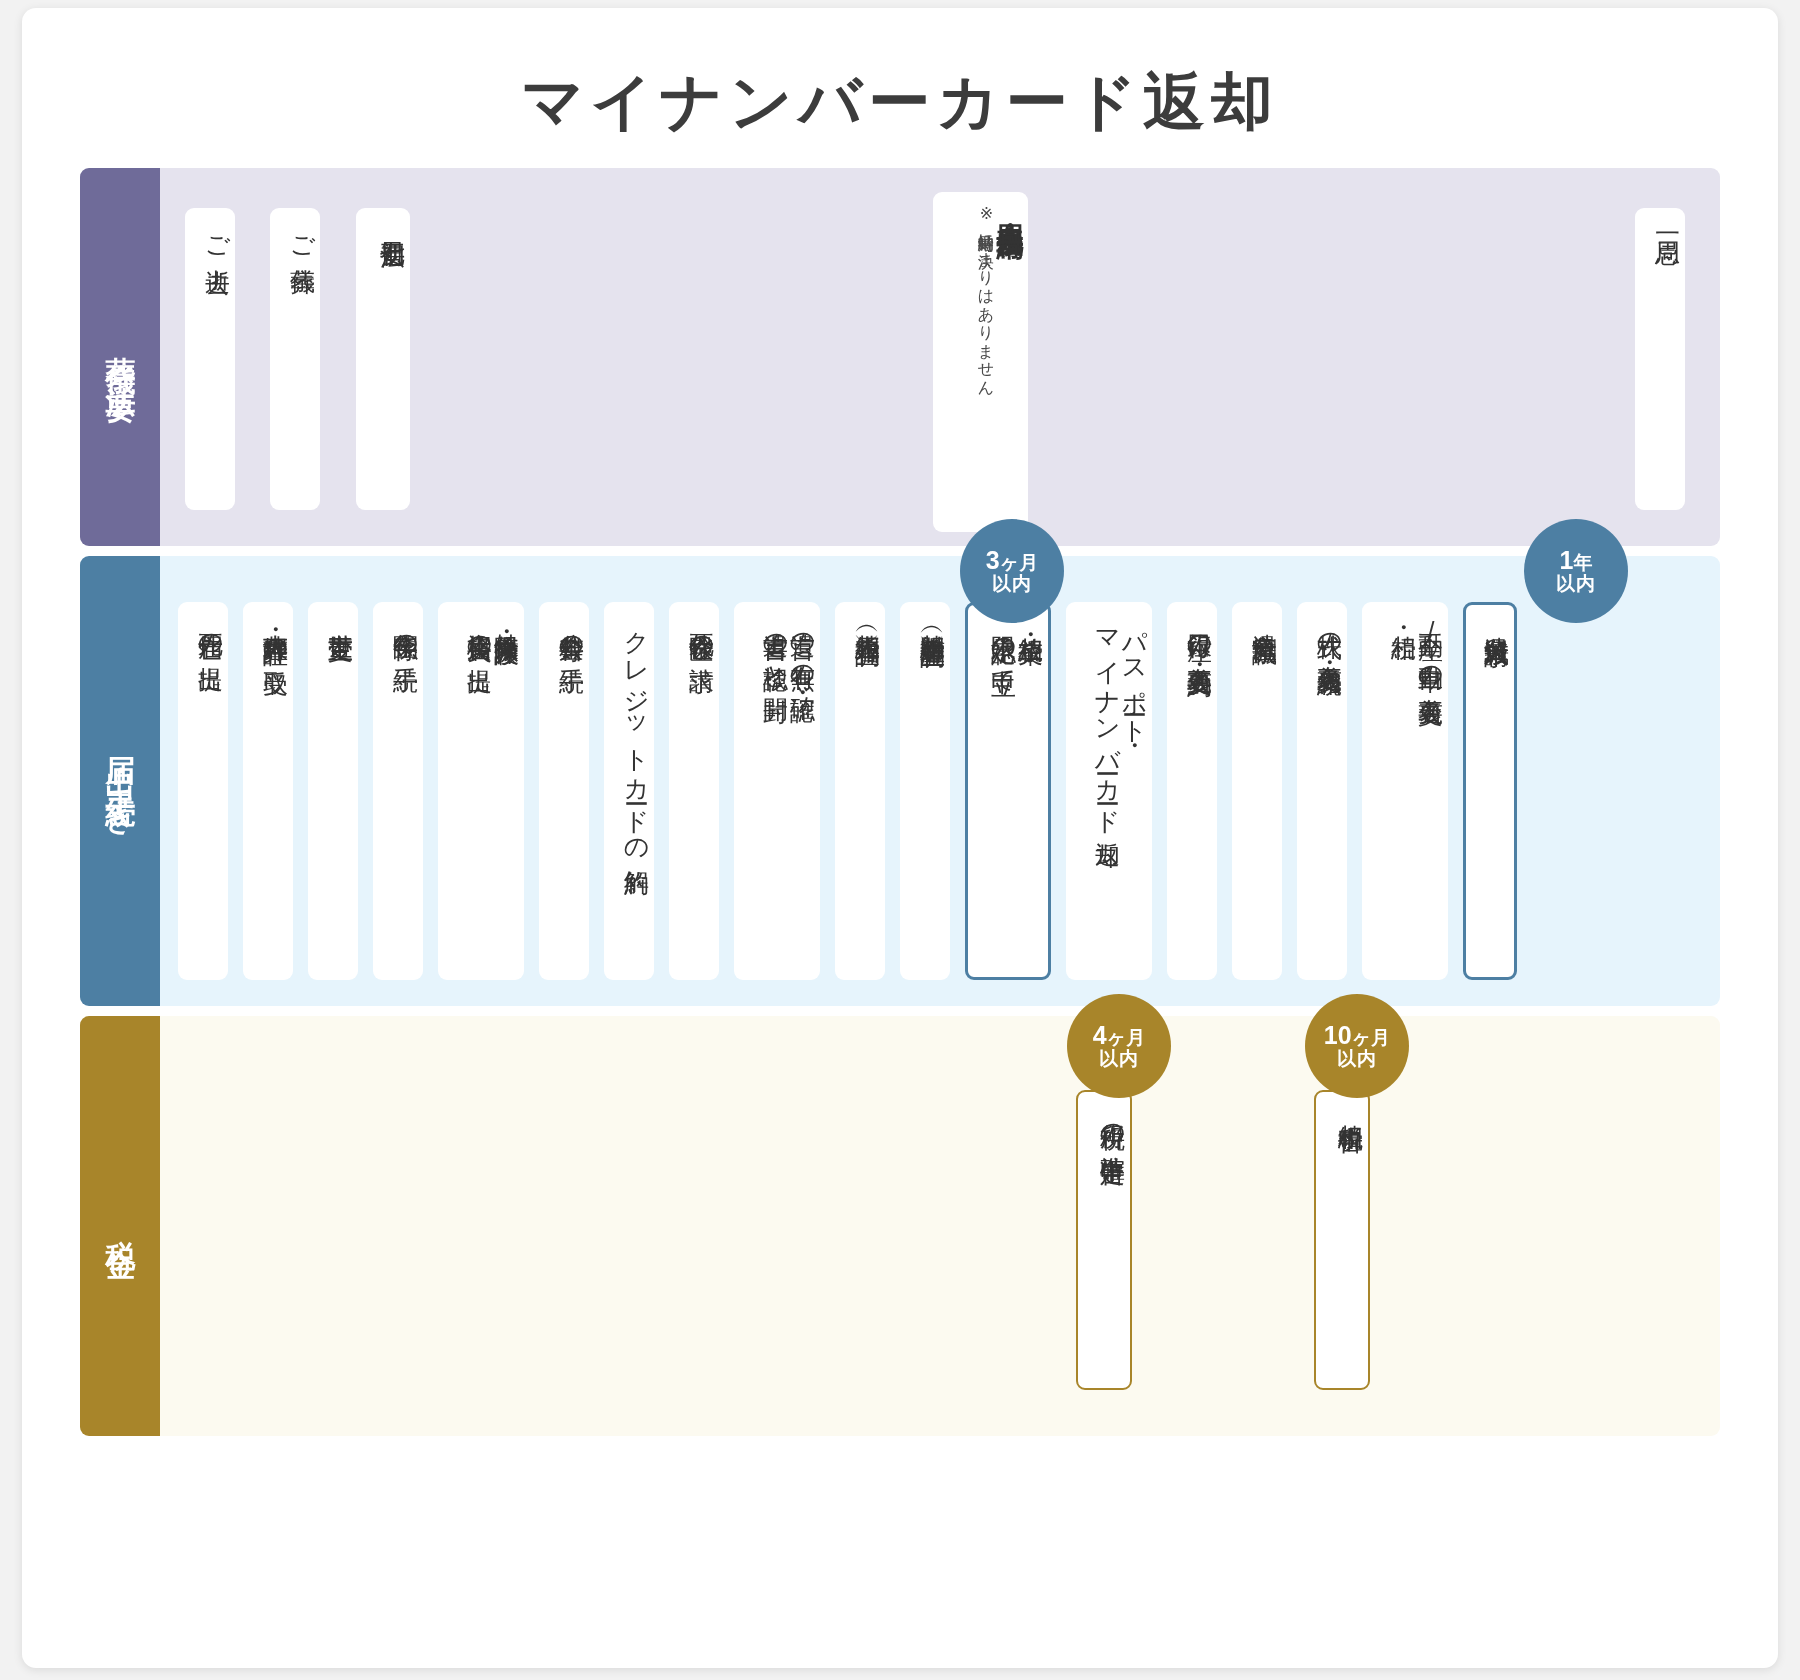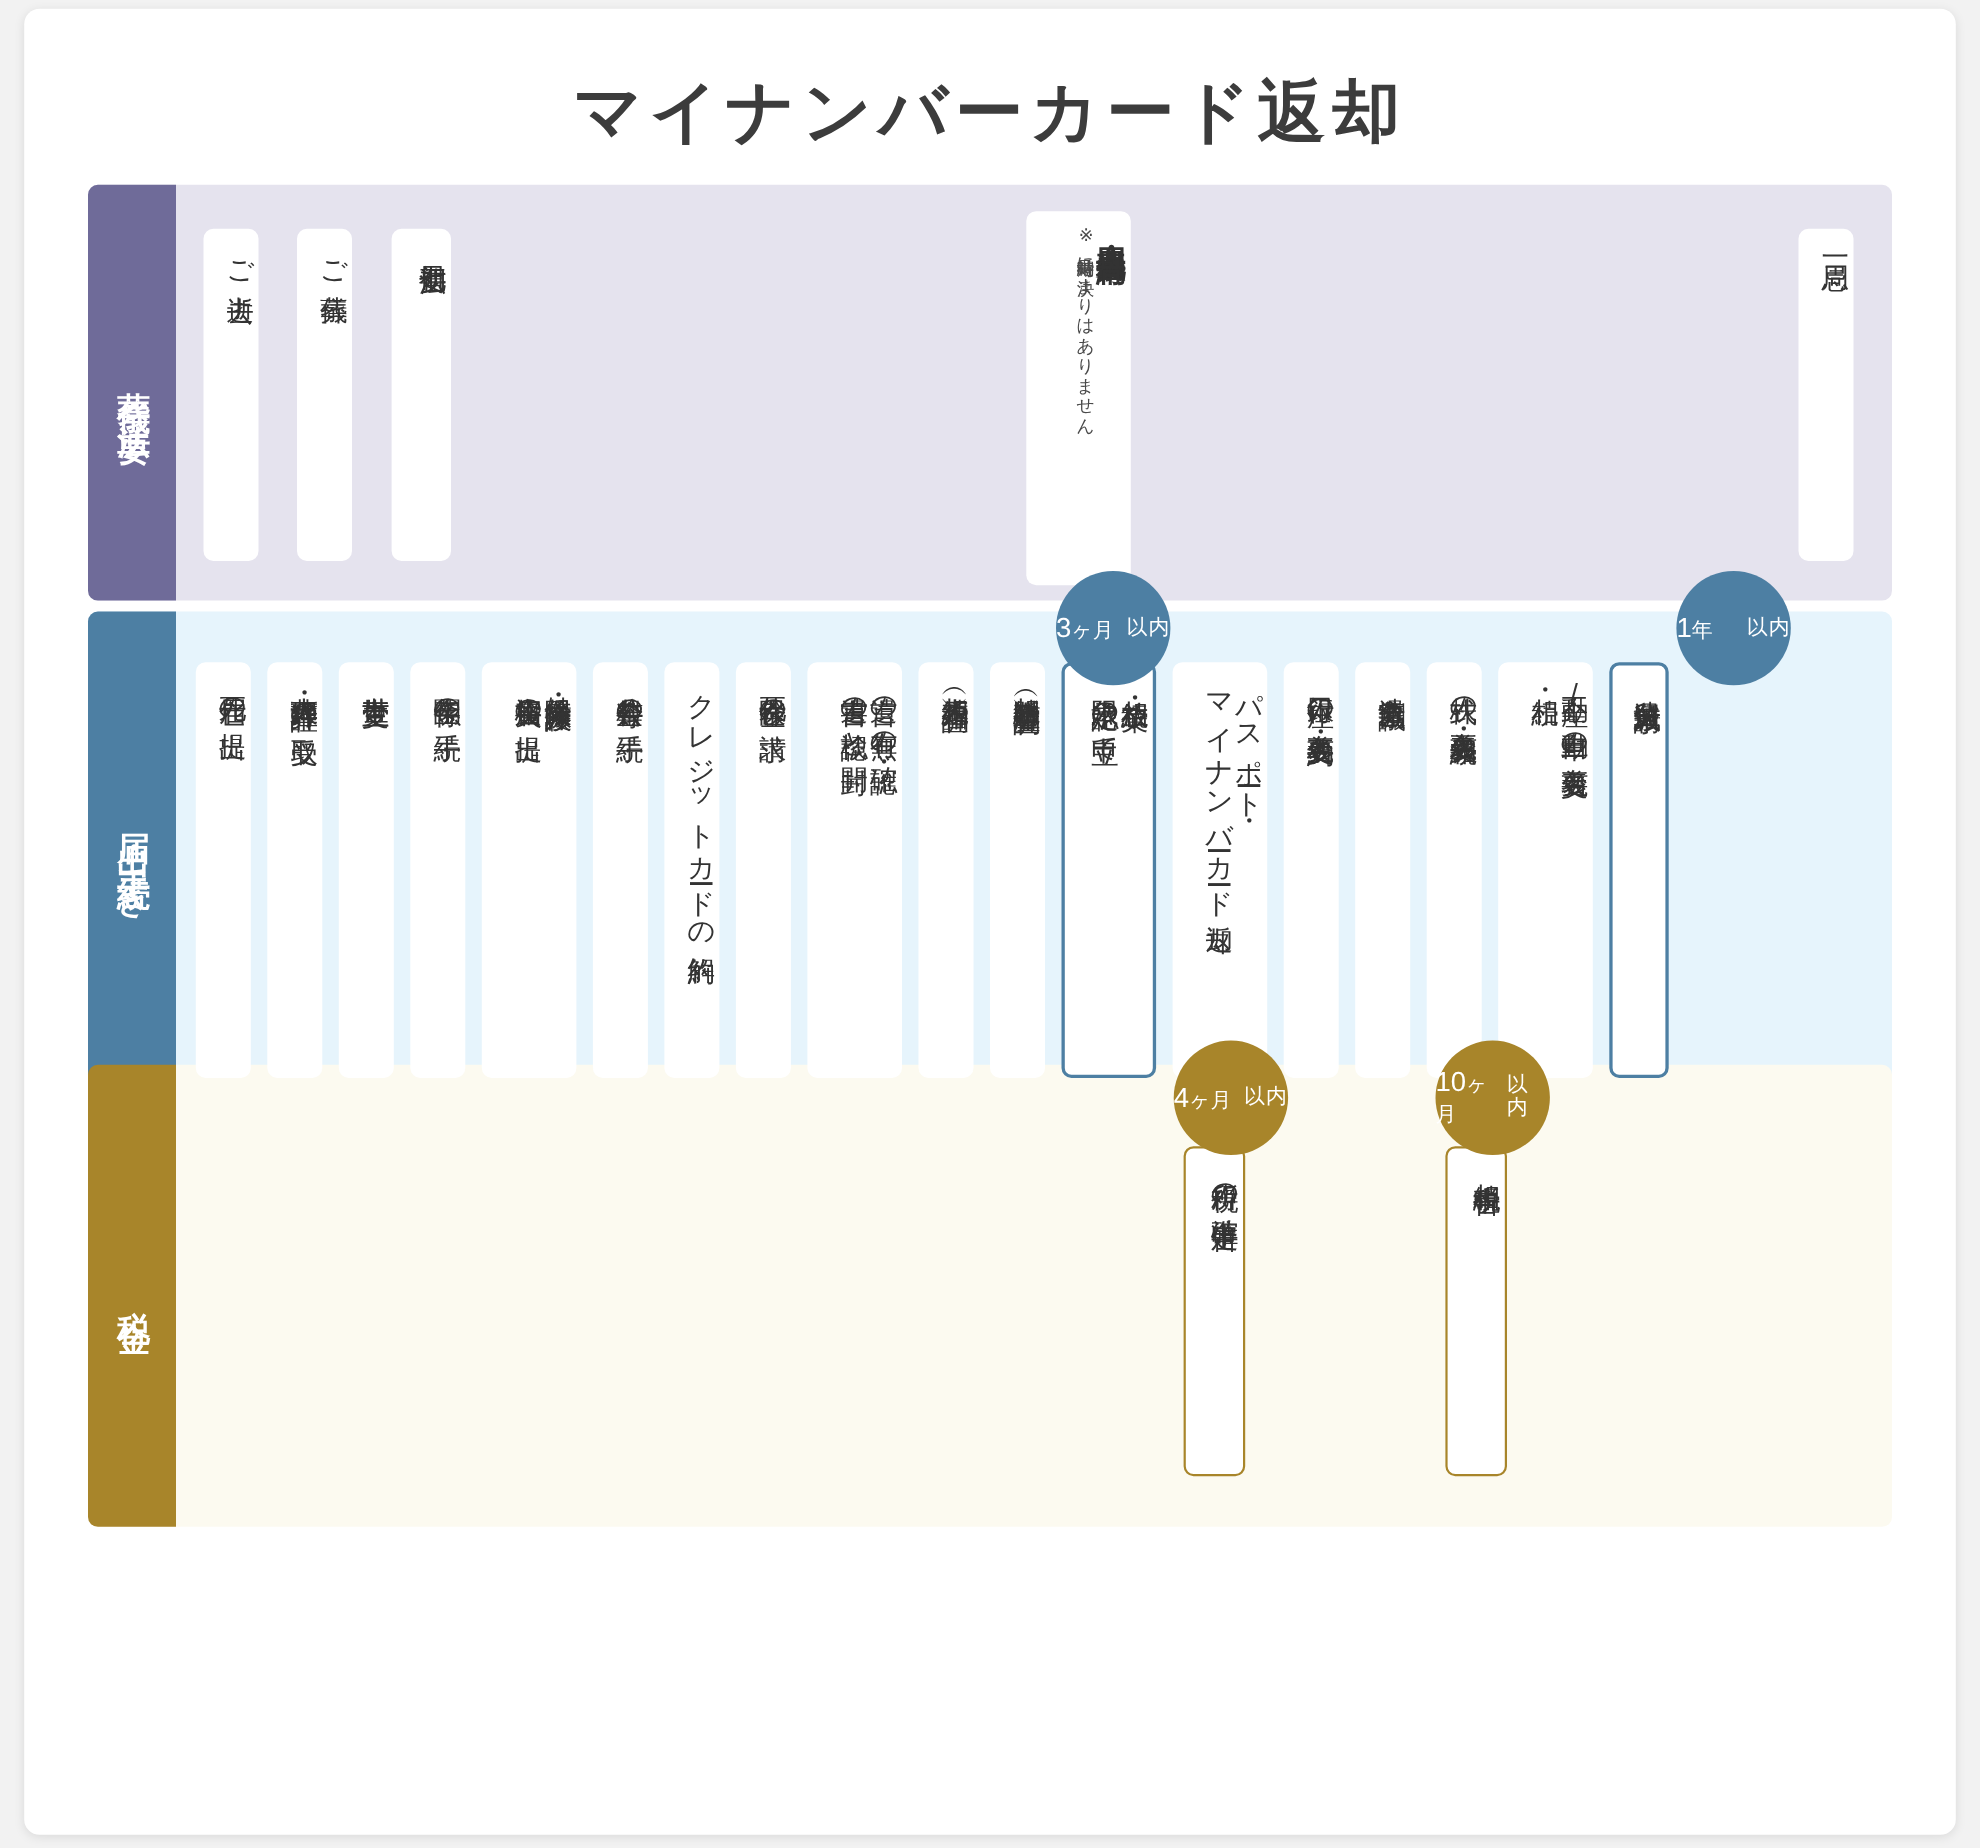--- a/index.html
+++ b/index.html
@@ -39,21 +39,21 @@
   .row-body{position:absolute;left:80px;top:0;right:0;height:100%;}
 
   #row-funeral{top:160px;width:1640px;height:378px;}
   #row-funeral .row-bg{background:#e5e3ee;}
   #row-funeral .row-label{background:#6f6b99;}
 
   #row-procedure{top:548px;width:1640px;height:450px;}
   #row-procedure .row-bg{background:#e6f4fc;}
   #row-procedure .row-label{background:#4d7fa3;}
 
-  #row-tax{top:960px;width:1640px;height:420px;}
+  #row-tax{top:1008px;width:1640px;height:420px;}
   #row-tax .row-bg{background:#fcfaf0;}
   #row-tax .row-label{background:#a8852a;}
 
   
   .card{
     position:absolute;
     background:#ffffff;
     border-radius:9px;
     box-sizing:border-box;
     display:flex;
@@ -74,23 +74,23 @@
     white-space:nowrap;
   }
   .vtext.small{font-size:16px;letter-spacing:0;color:#4a4a4a;font-weight:400;}
   .card.outlined-blue{border:3px solid #4d7fa3;}
   .card.outlined-gold{border:2px solid #a8852a;}
 
   
   .badge{
     position:absolute;
     width:104px;height:104px;border-radius:50%;
-    display:flex;flex-direction:row;
-    align-items:center;justify-content:space-between;
-    color:#fff;font-weight:normal;
+    display:flex;flex-direction:column;
+    align-items:center;justify-content:center;
+    color:#fff;font-weight:bold;
     line-height:1.08;
     z-index:6;
   }
   .badge .b1{font-size:25px;letter-spacing:0;}
   .badge .b1 .unit{font-size:19px;}
   .badge .b2{font-size:19px;letter-spacing:1px;}
   .badge.blue{background:#4d7fa3;}
   .badge.gold{background:#a8852a;}
 </style>
 </head>

